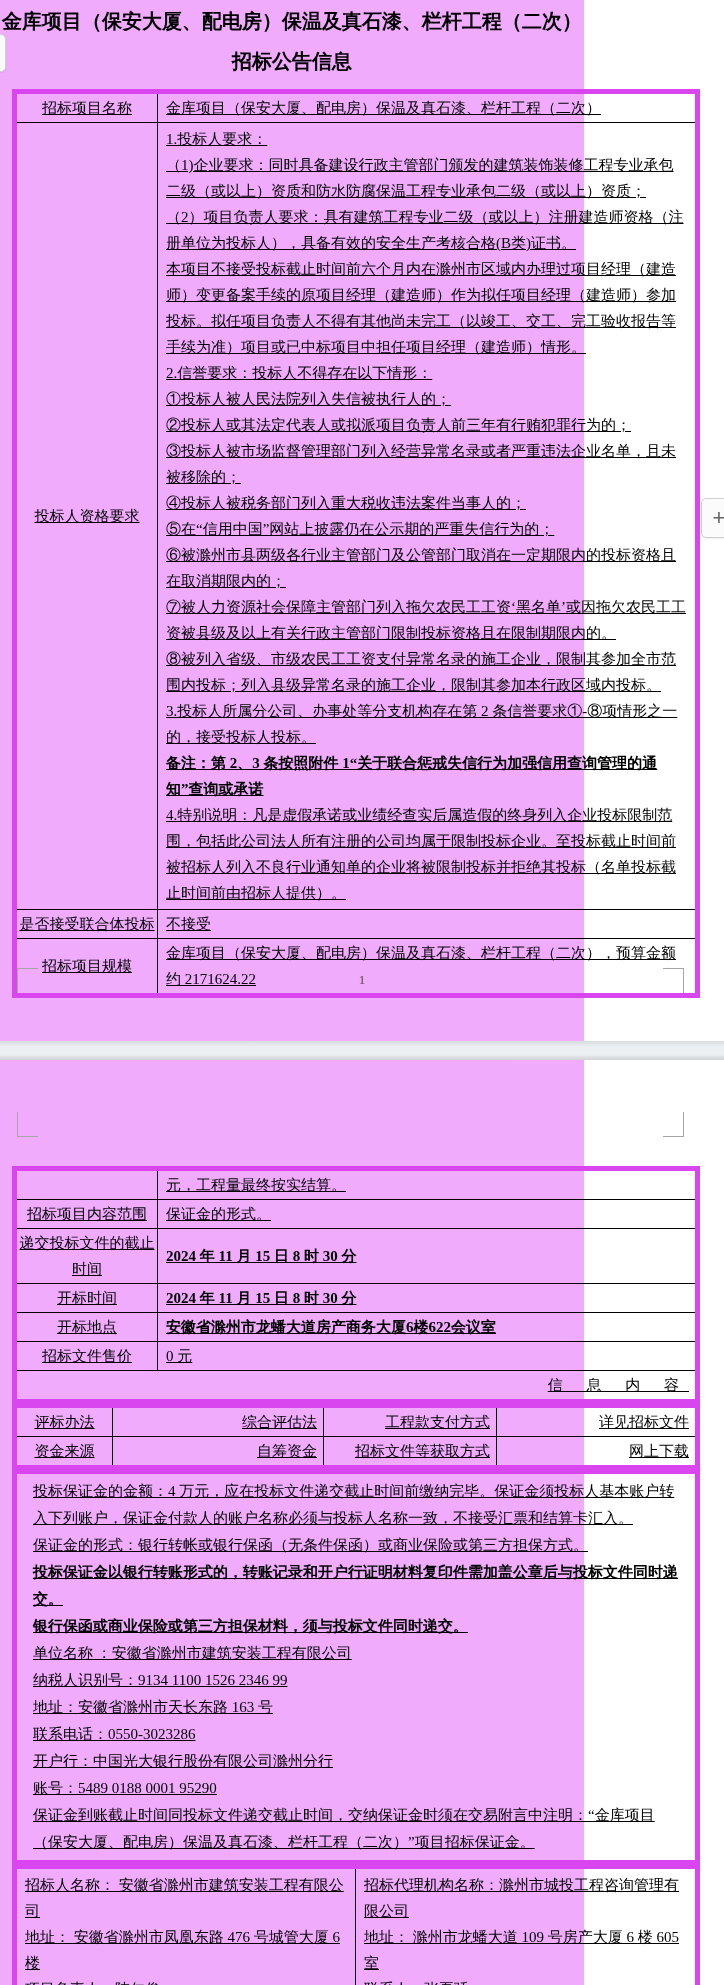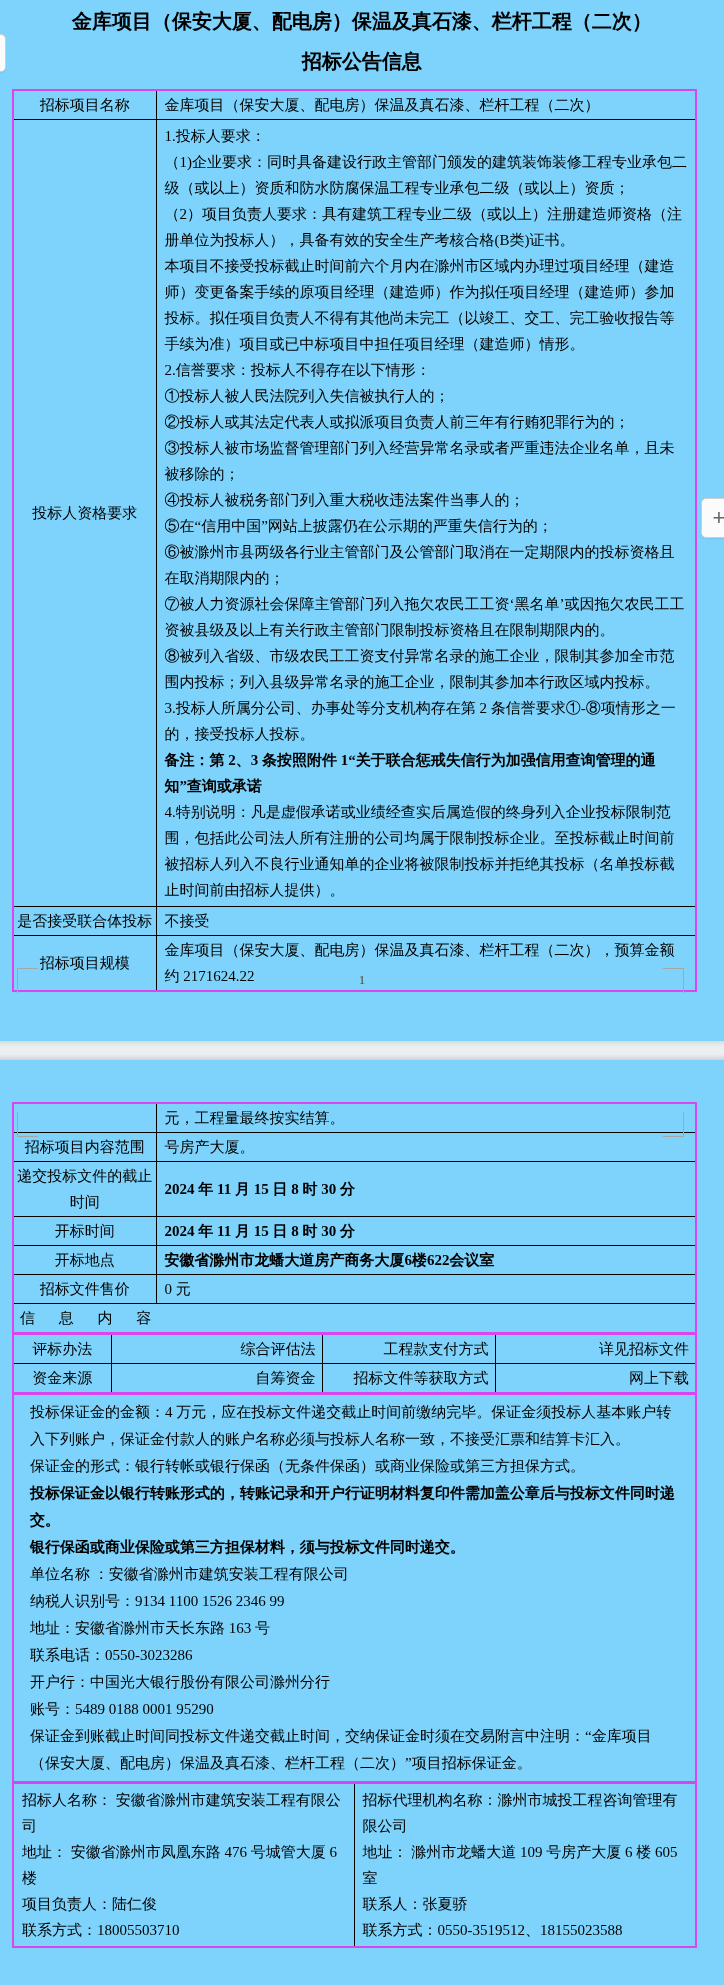--- a/index.html
+++ b/index.html
@@ -2,53 +2,53 @@
 <html><head>
 <meta charset="utf-8">
 <style>
   html,body{margin:0;padding:0;}
   body{
     width:724px;height:1985px;position:relative;overflow:hidden;
     background:#ffffff;
     font-family:"Liberation Serif","DejaVu Serif",serif;
     color:#000;
   }
-  .page{position:absolute;left:0;width:724px;background:#7dd3fc;}
+  .page{position:absolute;left:0;width:584px;background:#f0abfc;}
   .page1{top:0;height:1041px;}
   .separator{
     position:absolute;left:0;top:1041px;width:724px;height:19px;
     background:linear-gradient(#d9dcde,#eceff1 30%,#eceff1 70%,#cfd3d5);
   }
   .page2{top:1060px;height:925px;}
 
   .doc-title{
     text-align:center;font-weight:bold;font-size:20px;line-height:30px;margin:0;
   }
   .doc-title.first{padding-top:6px;}
   .doc-title.second{padding-top:10px;}
 
   table{border-collapse:collapse;table-layout:fixed;margin-left:12px;width:683px;}
   table + table{margin-top:-1px;}
   td{
     border:1px solid #000;font-size:15px;line-height:26px;
     vertical-align:middle;padding:1px 6px;word-break:break-all;
   }
-  .t-outer{border:2px solid #d946ef;}
+  .t-outer{border:5px solid #d946ef;text-decoration:underline;}
   td.lab{text-align:center;padding:1px 2px;}
   td.val{text-align:left;padding-left:8px;}
   .bold{font-weight:bold;}
   .center{text-align:right;}
   td p{margin:0;padding:0;}
   .qual-cell{padding:3px 8px;}
   .blk-cell{padding:4px 16px;line-height:27px;}
   .contact-cell{padding:3px 8px;line-height:26px;vertical-align:top;}
-  .info-head{letter-spacing:10px;text-align:left;}
+  .info-head{letter-spacing:10px;text-align:right;}
 
   .tbl1{margin-top:13px;}
-  .tbl2a{margin-top:42px;}
+  .tbl2a{margin-top:106px;}
 
   
   .mark{position:absolute;width:20px;height:24px;}
   .mk-bl{border-top:1px solid #a6a6a6;border-left:1px solid #a6a6a6;}
   .mk-br{border-top:1px solid #a6a6a6;border-right:1px solid #a6a6a6;}
   .mk-tl{border-bottom:1px solid #a6a6a6;border-left:1px solid #a6a6a6;}
   .mk-tr{border-bottom:1px solid #a6a6a6;border-right:1px solid #a6a6a6;}
 
   .page-num{
     position:absolute;left:0;width:724px;text-align:center;
@@ -130,21 +130,21 @@
         <col style="width:143px">
         <col style="width:540px">
       </colgroup>
     <tbody>
         <tr style="height:26px">
       <td class="lab"></td>
       <td class="val">元，工程量最终按实结算。</td>
     </tr>
     <tr style="height:29px">
       <td class="lab">招标项目内容范围</td>
-      <td class="val">号房产大厦。</td>
+      <td class="val">保证金的形式。</td>
     </tr>
     <tr style="height:54px">
       <td class="lab">递交投标文件的截止时间</td>
       <td class="val bold">2024 年 11 月 15 日 8 时 30 分</td>
     </tr>
     <tr style="height:28px">
       <td class="lab">开标时间</td>
       <td class="val bold">2024 年 11 月 15 日 8 时 30 分</td>
     </tr>
     <tr style="height:28px">

